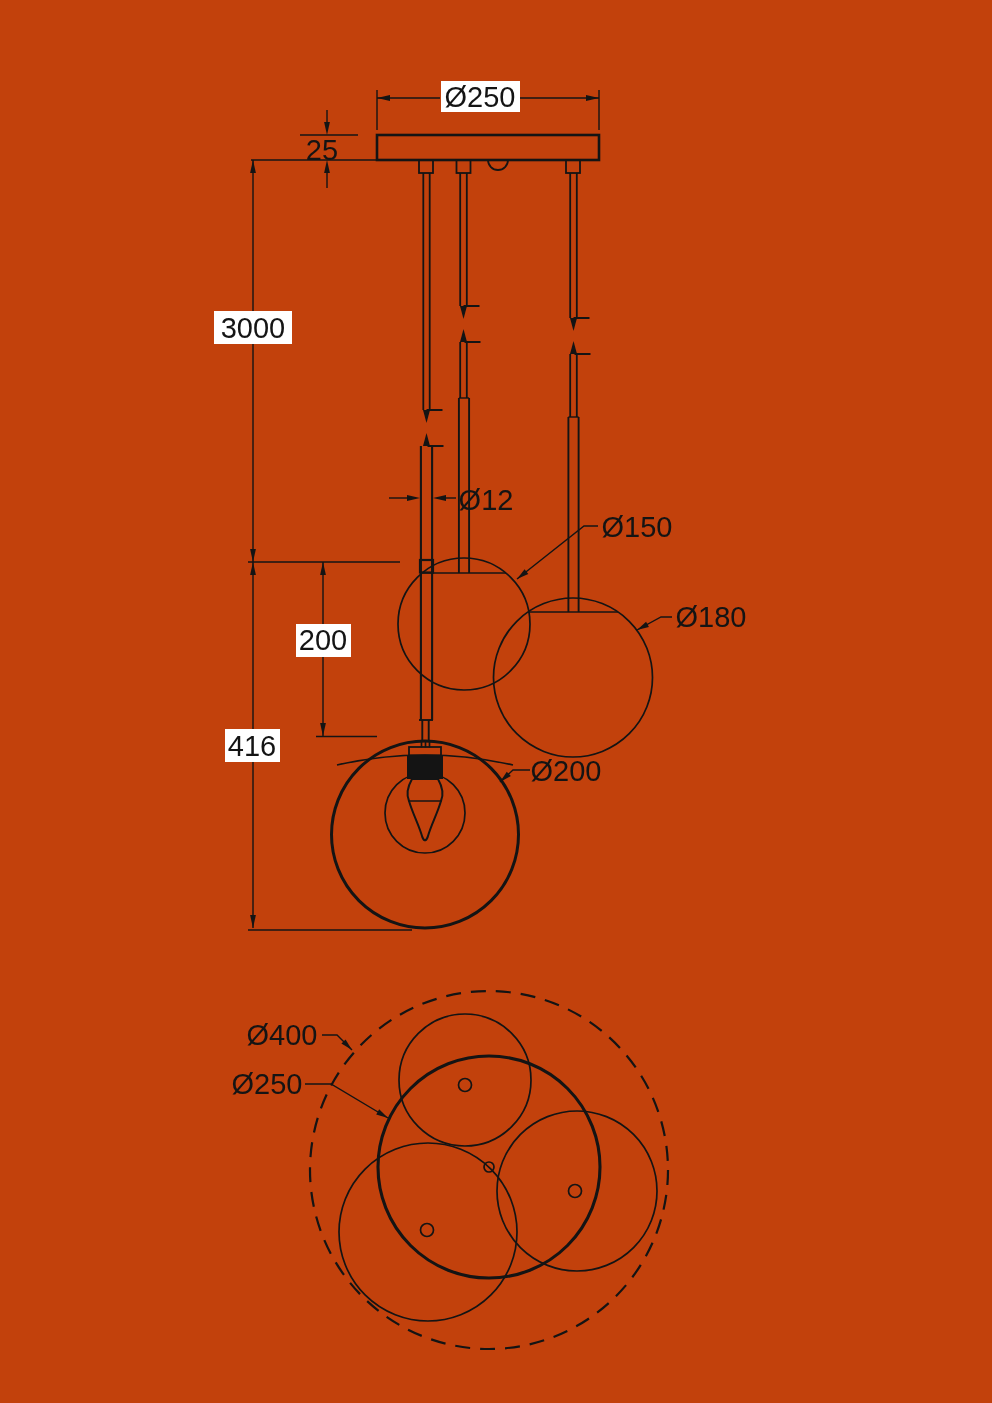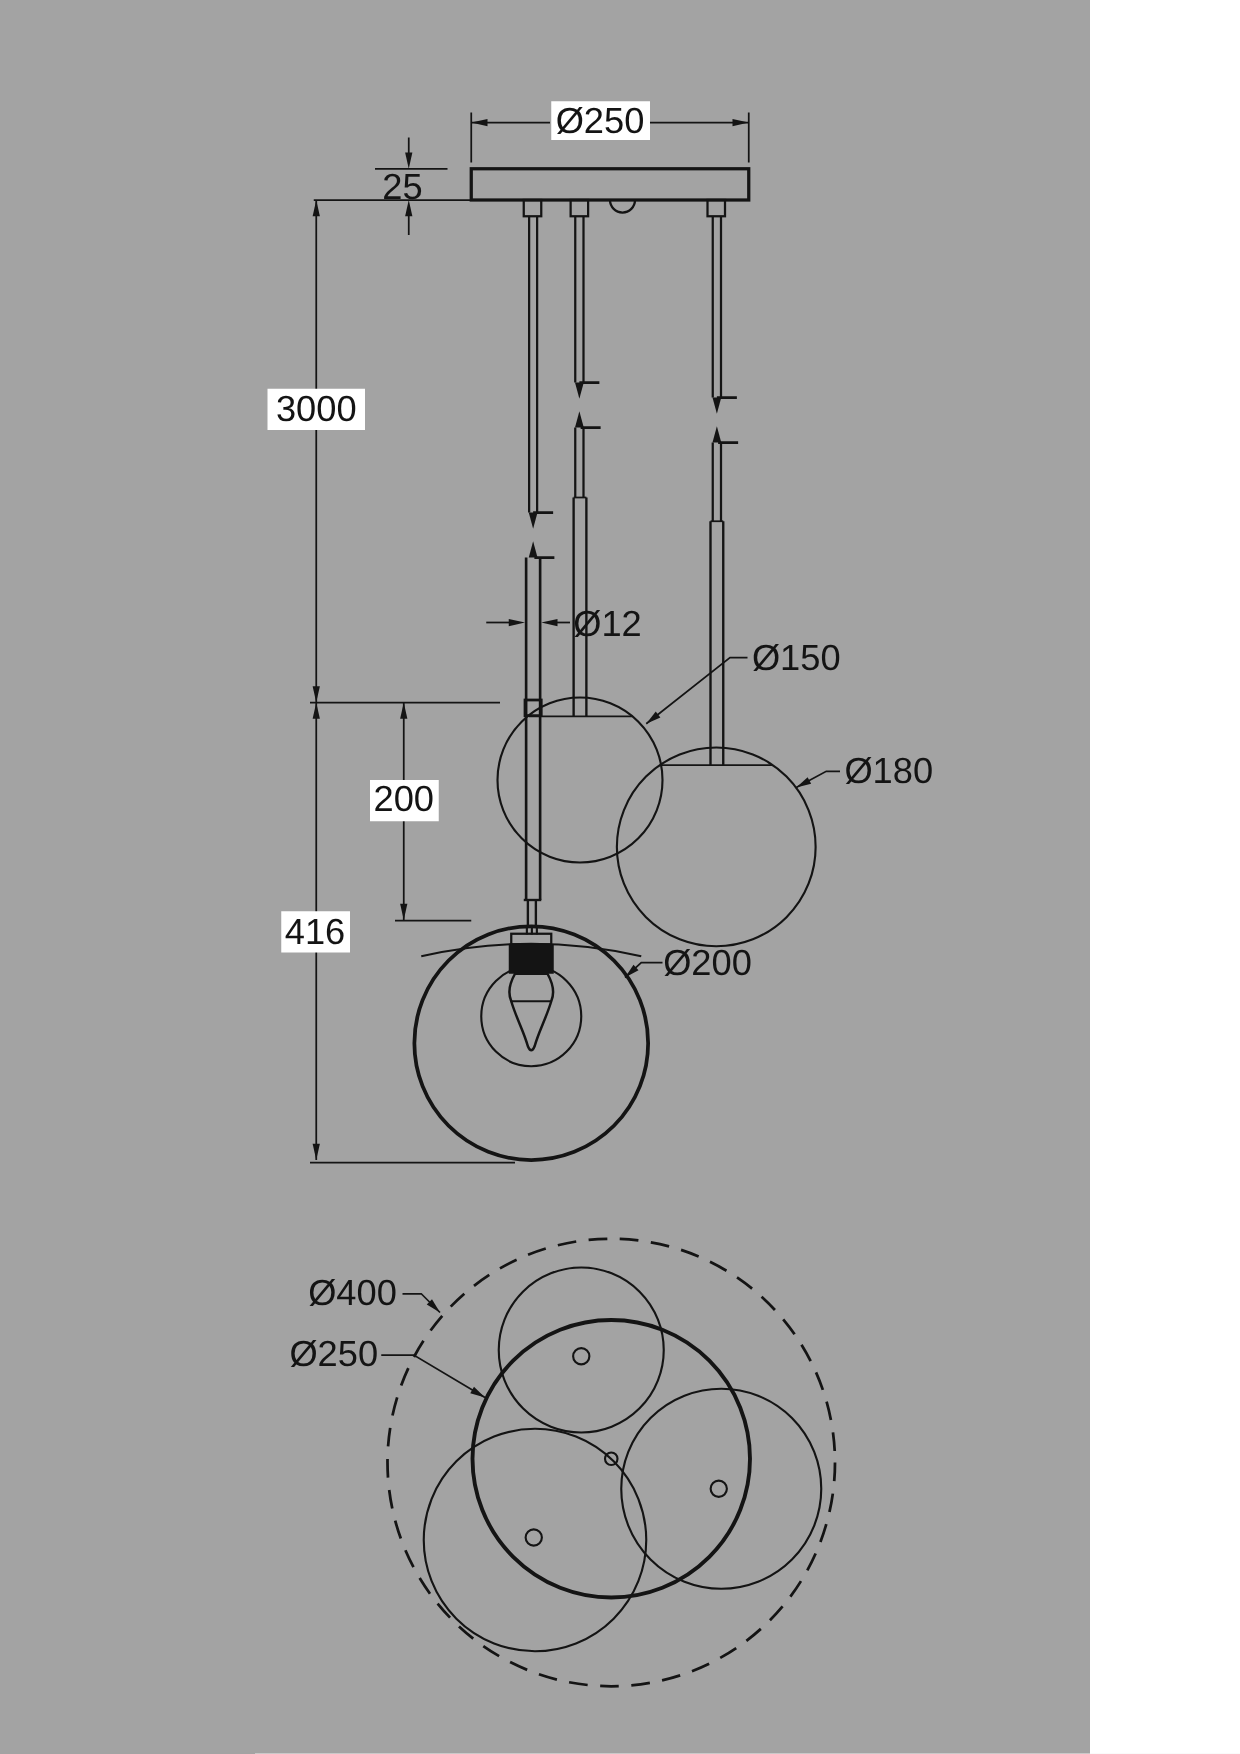--- a/index.html
+++ b/index.html
@@ -1,16 +1,16 @@
 <!DOCTYPE html>
 <html><head>
 <meta charset="utf-8">
 <style>
   html,body{margin:0;padding:0;background:#ffffff;}
-  .page{width:872px;height:1403px;background:#a3a3a3;position:relative;overflow:hidden;}
+  .page{width:992px;height:1403px;background:#c2410c;position:relative;overflow:hidden;}
   svg{display:block;}
   text{font-family:"Liberation Sans","DejaVu Sans",sans-serif;font-size:29px;fill:#141414;}
   .ln{stroke:#141414;fill:none;}
   .thin{stroke-width:1.4;}
   .med{stroke-width:1.8;}
   .thick{stroke-width:2.6;}
   .arr{fill:#141414;stroke:none;}
   .mask{fill:#ffffff;stroke:none;}
 </style>
 </head>

